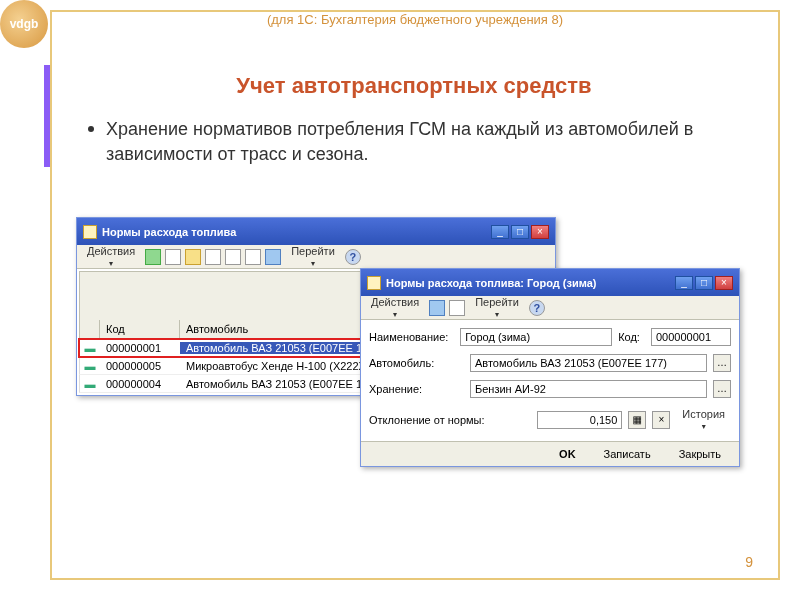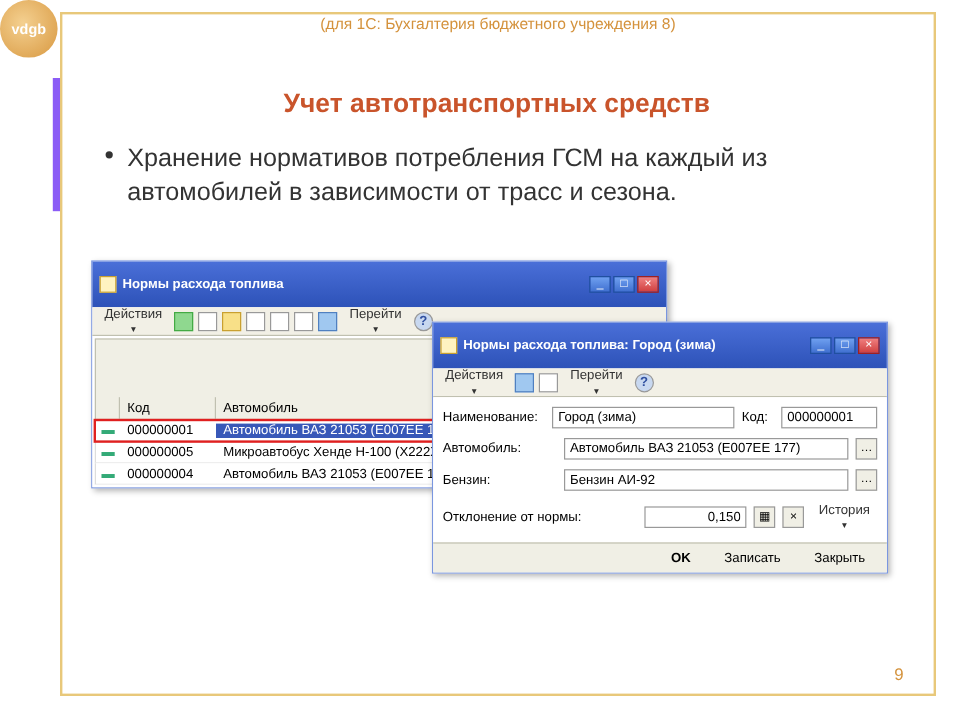--- a/index.html
+++ b/index.html
@@ -4,25 +4,25 @@
 <style>
 * { margin: 0; padding: 0; box-sizing: border-box; font-family: Arial, sans-serif; }
 body { width: 800px; height: 600px; background: #fff; position: relative; overflow: hidden; }
 .frame { position: absolute; top: 10px; left: 50px; right: 20px; bottom: 20px; border: 2px solid #e8c87a; }
 .logo { position: absolute; top: 0; left: 0; width: 48px; height: 48px; background: radial-gradient(circle at 40% 40%, #f4d090, #d89840); border-radius: 50%; display: flex; align-items: center; justify-content: center; color: #fff; font-weight: bold; font-size: 12px; z-index: 5; }
 .header-title { text-align: center; color: #d4923c; font-size: 14px; padding: 8px 0 4px; }
 .header-sub { text-align: center; color: #d4923c; font-size: 13px; padding-bottom: 8px; }
 .content-box { border-left: 6px solid #8b5cf6; margin: 10px 0 0 -8px; padding: 0 30px; }
 .content-box.top { margin-top: 30px; }
 .section-title { color: #c9542b; font-size: 22px; font-weight: bold; text-align: center; padding: 8px 0 18px; }
-.section-text { color: #333; font-size: 21px; line-height: 1.4; padding-left: 26px; position: relative; }
+.section-text { color: #333; font-size: 18px; line-height: 1.4; padding-left: 26px; position: relative; }
 .bullet { position: absolute; left: 8px; top: 9px; width: 6px; height: 6px; border-radius: 50%; background: #333; }
 .page-num { position: absolute; bottom: 8px; right: 25px; color: #d4923c; font-size: 14px; }
 .win { position: absolute; background: #fff; border: 1px solid #7a96df; box-shadow: 2px 2px 5px rgba(0,0,0,.3); font-size: 11px; }
-.titlebar { background: linear-gradient(#4a6fd8, #2d52b8); color: #fff; height: 38px; display: flex; align-items: center; padding: 0 6px; }
+.titlebar { background: linear-gradient(#4a6fd8, #2d52b8); color: #fff; height: 27px; display: flex; align-items: center; padding: 0 6px; }
 .titlebar-icon { width: 14px; height: 14px; background: #fff3c0; border: 1px solid #c9a030; margin-right: 5px; }
 .titlebar-text { flex: 1; font-weight: bold; font-size: 11px; }
 .winbtns { display: flex; gap: 2px; }
 .winbtn { width: 18px; height: 14px; background: linear-gradient(#6fa0f0,#4070d0); border: 1px solid #2050a0; color: #fff; font-size: 10px; line-height: 12px; text-align: center; cursor: pointer; }
 .winbtn.close { background: linear-gradient(#f08080,#d04040); border-color: #a02020; }
 .toolbar { background: #f2f0e6; border-bottom: 1px solid #c0c0b0; height: 24px; display: flex; align-items: center; padding: 0 4px; gap: 4px; }
 .tbitem { padding: 2px 6px; font-size: 11px; color: #333; cursor: pointer; display: flex; align-items: center; gap: 2px; flex-direction: column; }
 .tbicon { width: 16px; height: 16px; border: 1px solid #999; background: #fff; cursor: pointer; position: relative; }
 .tbicon.green { background: #8fd88f; border-color: #4a4; }
 .tbicon.yellow { background: #f8e088; border-color: #c9a030; }
@@ -157,21 +157,21 @@
       <input class="forminput" value="Город (зима)" style="">
       <div class="formlabel" style="width:30px">Код:</div>
       <input class="forminput short" value="000000001" style="">
     </div>
     <div class="formrow">
       <div class="formlabel">Автомобиль:</div>
       <input class="forminput" value="Автомобиль ВАЗ 21053 (Е007ЕЕ 177)" style="">
       <div class="smallbtn">…</div>
     </div>
     <div class="formrow">
-      <div class="formlabel">Бензин:</div>
+      <div class="formlabel">Хранение:</div>
       <input class="forminput" value="Бензин АИ-92" style="">
       <div class="smallbtn">…</div>
     </div>
     <div class="formrow">
       <div class="formlabel long">Отклонение от нормы:</div>
       <div style="flex:1"></div>
       <input class="forminput num" value="0,150" style="">
       <div class="smallbtn">▦</div>
       <div class="smallbtn">×</div>
       <div class="tbitem">

